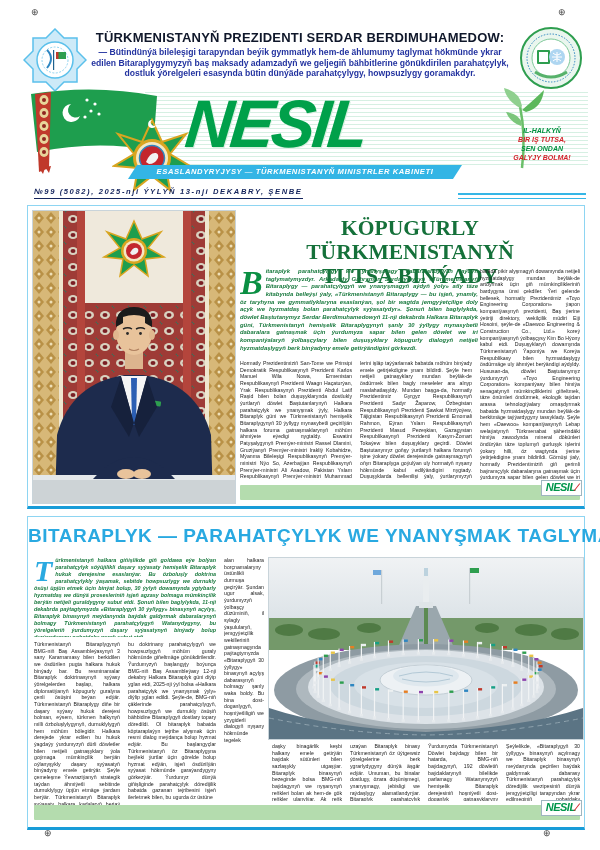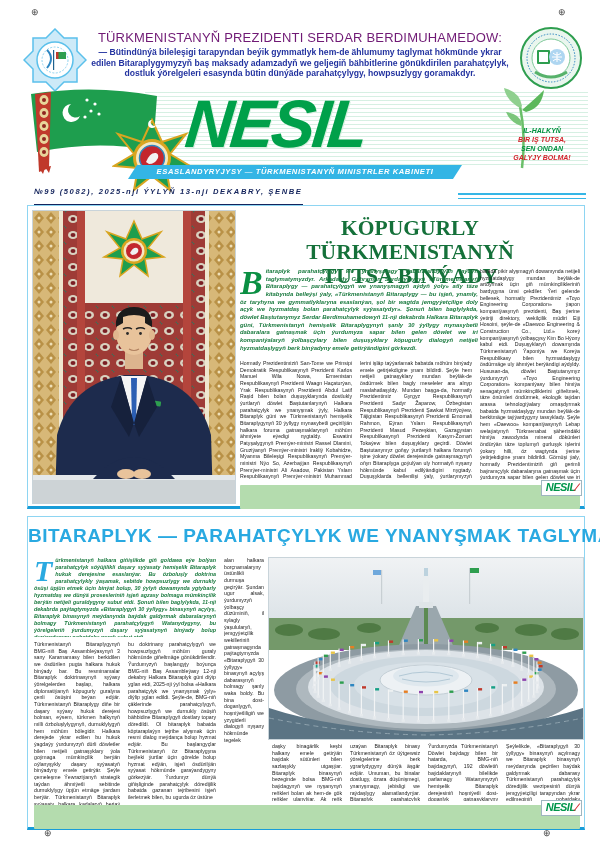--- a/index.html
+++ b/index.html
@@ -2,52 +2,52 @@
 <html><head>
 <meta charset="utf-8">
 <style>
   html,body{margin:0;padding:0;background:#ffffff;}
   .page{position:relative;width:600px;height:850px;background:#ffffff;overflow:hidden;
         font-family:"Liberation Sans",sans-serif;}
   .abs{position:absolute;}
   .cross{position:absolute;font-size:9px;color:#4a4a4a;}
 
   
-  .q-title{font-size:13px;font-weight:400;color:#701a75;text-align:center;letter-spacing:.2px;}
+  .q-title{font-size:13px;font-weight:700;color:#0f172a;text-align:center;letter-spacing:.2px;}
   .q-body{font-size:8.6px;font-weight:700;color:#2333a0;text-align:center;line-height:1.25;margin-top:2px;}
 
   
   .pinstripe{background:repeating-linear-gradient(180deg,rgba(0,160,80,.16) 0 1px,transparent 1px 4px);}
   .nesil-big{font-size:66px;font-weight:900;font-style:italic;color:#00a04a;
              letter-spacing:-3px;transform:skewX(-6deg) scaleY(1.02);
              text-shadow:1px 1px 0 #d7efe0;white-space:nowrap;}
   .slogan{font-size:7px;font-weight:800;font-style:italic;line-height:1.3;text-align:center;}
   .slog-g{color:#00913f;} .slog-r{color:#d3222a;}
   .founder{background:#33b5e5;color:#ffffff;font-size:7.6px;font-weight:800;font-style:italic;
            letter-spacing:.6px;text-align:center;line-height:14px;
            clip-path:polygon(9px 0,100% 0,calc(100% - 9px) 100%,0 100%);}
   .issue{font-size:7.6px;font-weight:800;font-style:italic;color:#14245c;letter-spacing:1.6px;
-         border-bottom:1px solid #14245c;padding-bottom:8px;white-space:nowrap;}
+         border-bottom:1px solid #14245c;padding-bottom:2px;white-space:nowrap;}
   .dbl-rule{border-top:2px solid #35b6e6;border-bottom:1.5px solid #35b6e6;height:3px;}
 
   
   .frame{position:absolute;background:#fff;border:1px solid #8ed5f2;border-bottom:3px solid #189cd8;}
 
   .h1-serif{font-family:"Liberation Serif",serif;font-weight:700;color:#15713a;
             font-size:21.5px;line-height:1.12;text-align:center;}
   .h2-sans{font-weight:800;color:#29a9e1;font-size:19px;letter-spacing:.5px;text-align:center;white-space:nowrap;}
 
   .lead{font-size:5.9px;line-height:1.3;font-style:italic;font-weight:700;color:#19793e;text-align:justify;overflow:hidden;}
   .dropcap{float:left;font-family:"Liberation Serif",serif;font-weight:700;line-height:.85;margin:1px 3px 0 0;}
   .dc-g{color:#0a8f43;font-size:34px;}
   .dc-c{color:#2aa9e0;font-size:30px;}
 
   .col{font-size:5.2px;line-height:1.28;text-align:justify;color:#1d1d1d;overflow:hidden;}
 
-  .greenbar{background:#b4dcae;height:24px;border-radius:1px;}
+  .greenbar{background:#b4dcae;height:15px;border-radius:1px;}
   .mini-logo{position:absolute;right:-2px;top:-5px;background:#ffffff;border:1px solid #9fb6c0;
              padding:1px 4px 2px 4px;font-size:11px;font-weight:900;font-style:italic;
              color:#00964b;letter-spacing:-.5px;line-height:1;}
   .mini-red{color:#d3222a;font-weight:900;}
 
   .photo{position:absolute;overflow:hidden;border:1px solid #c9d4da;}
   svg{display:block;}
 </style>
 </head>
 <body>

